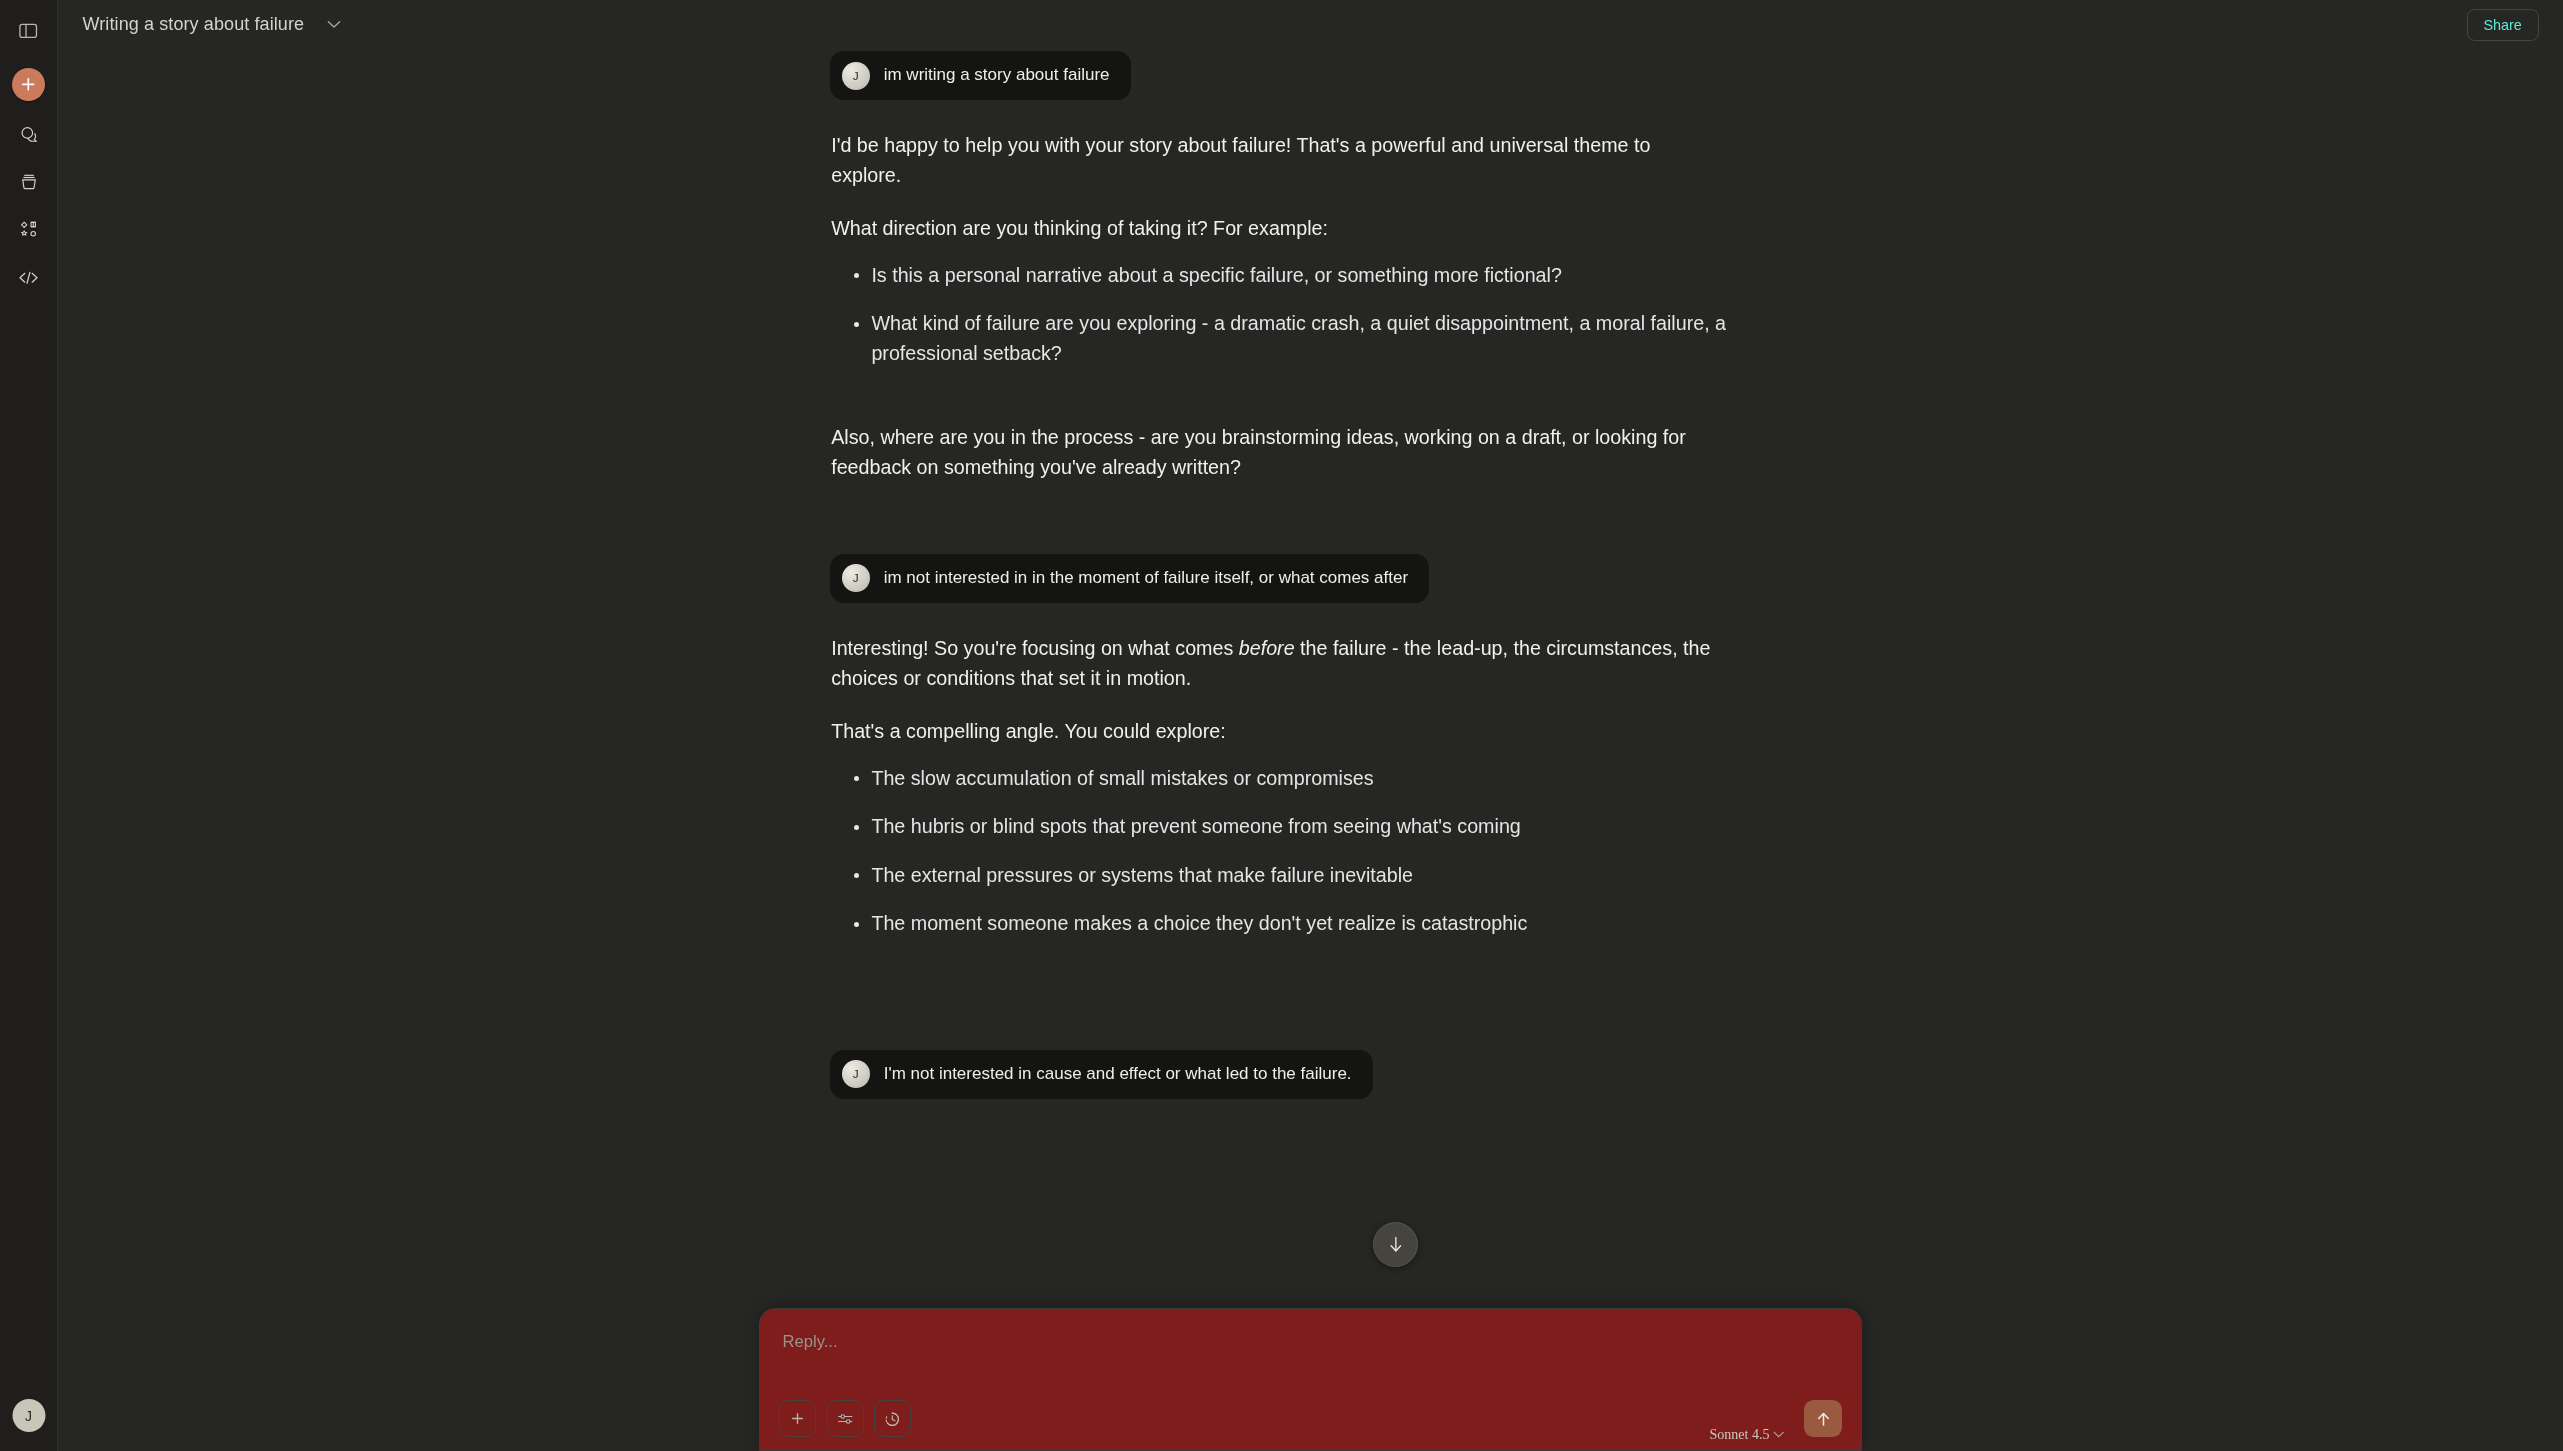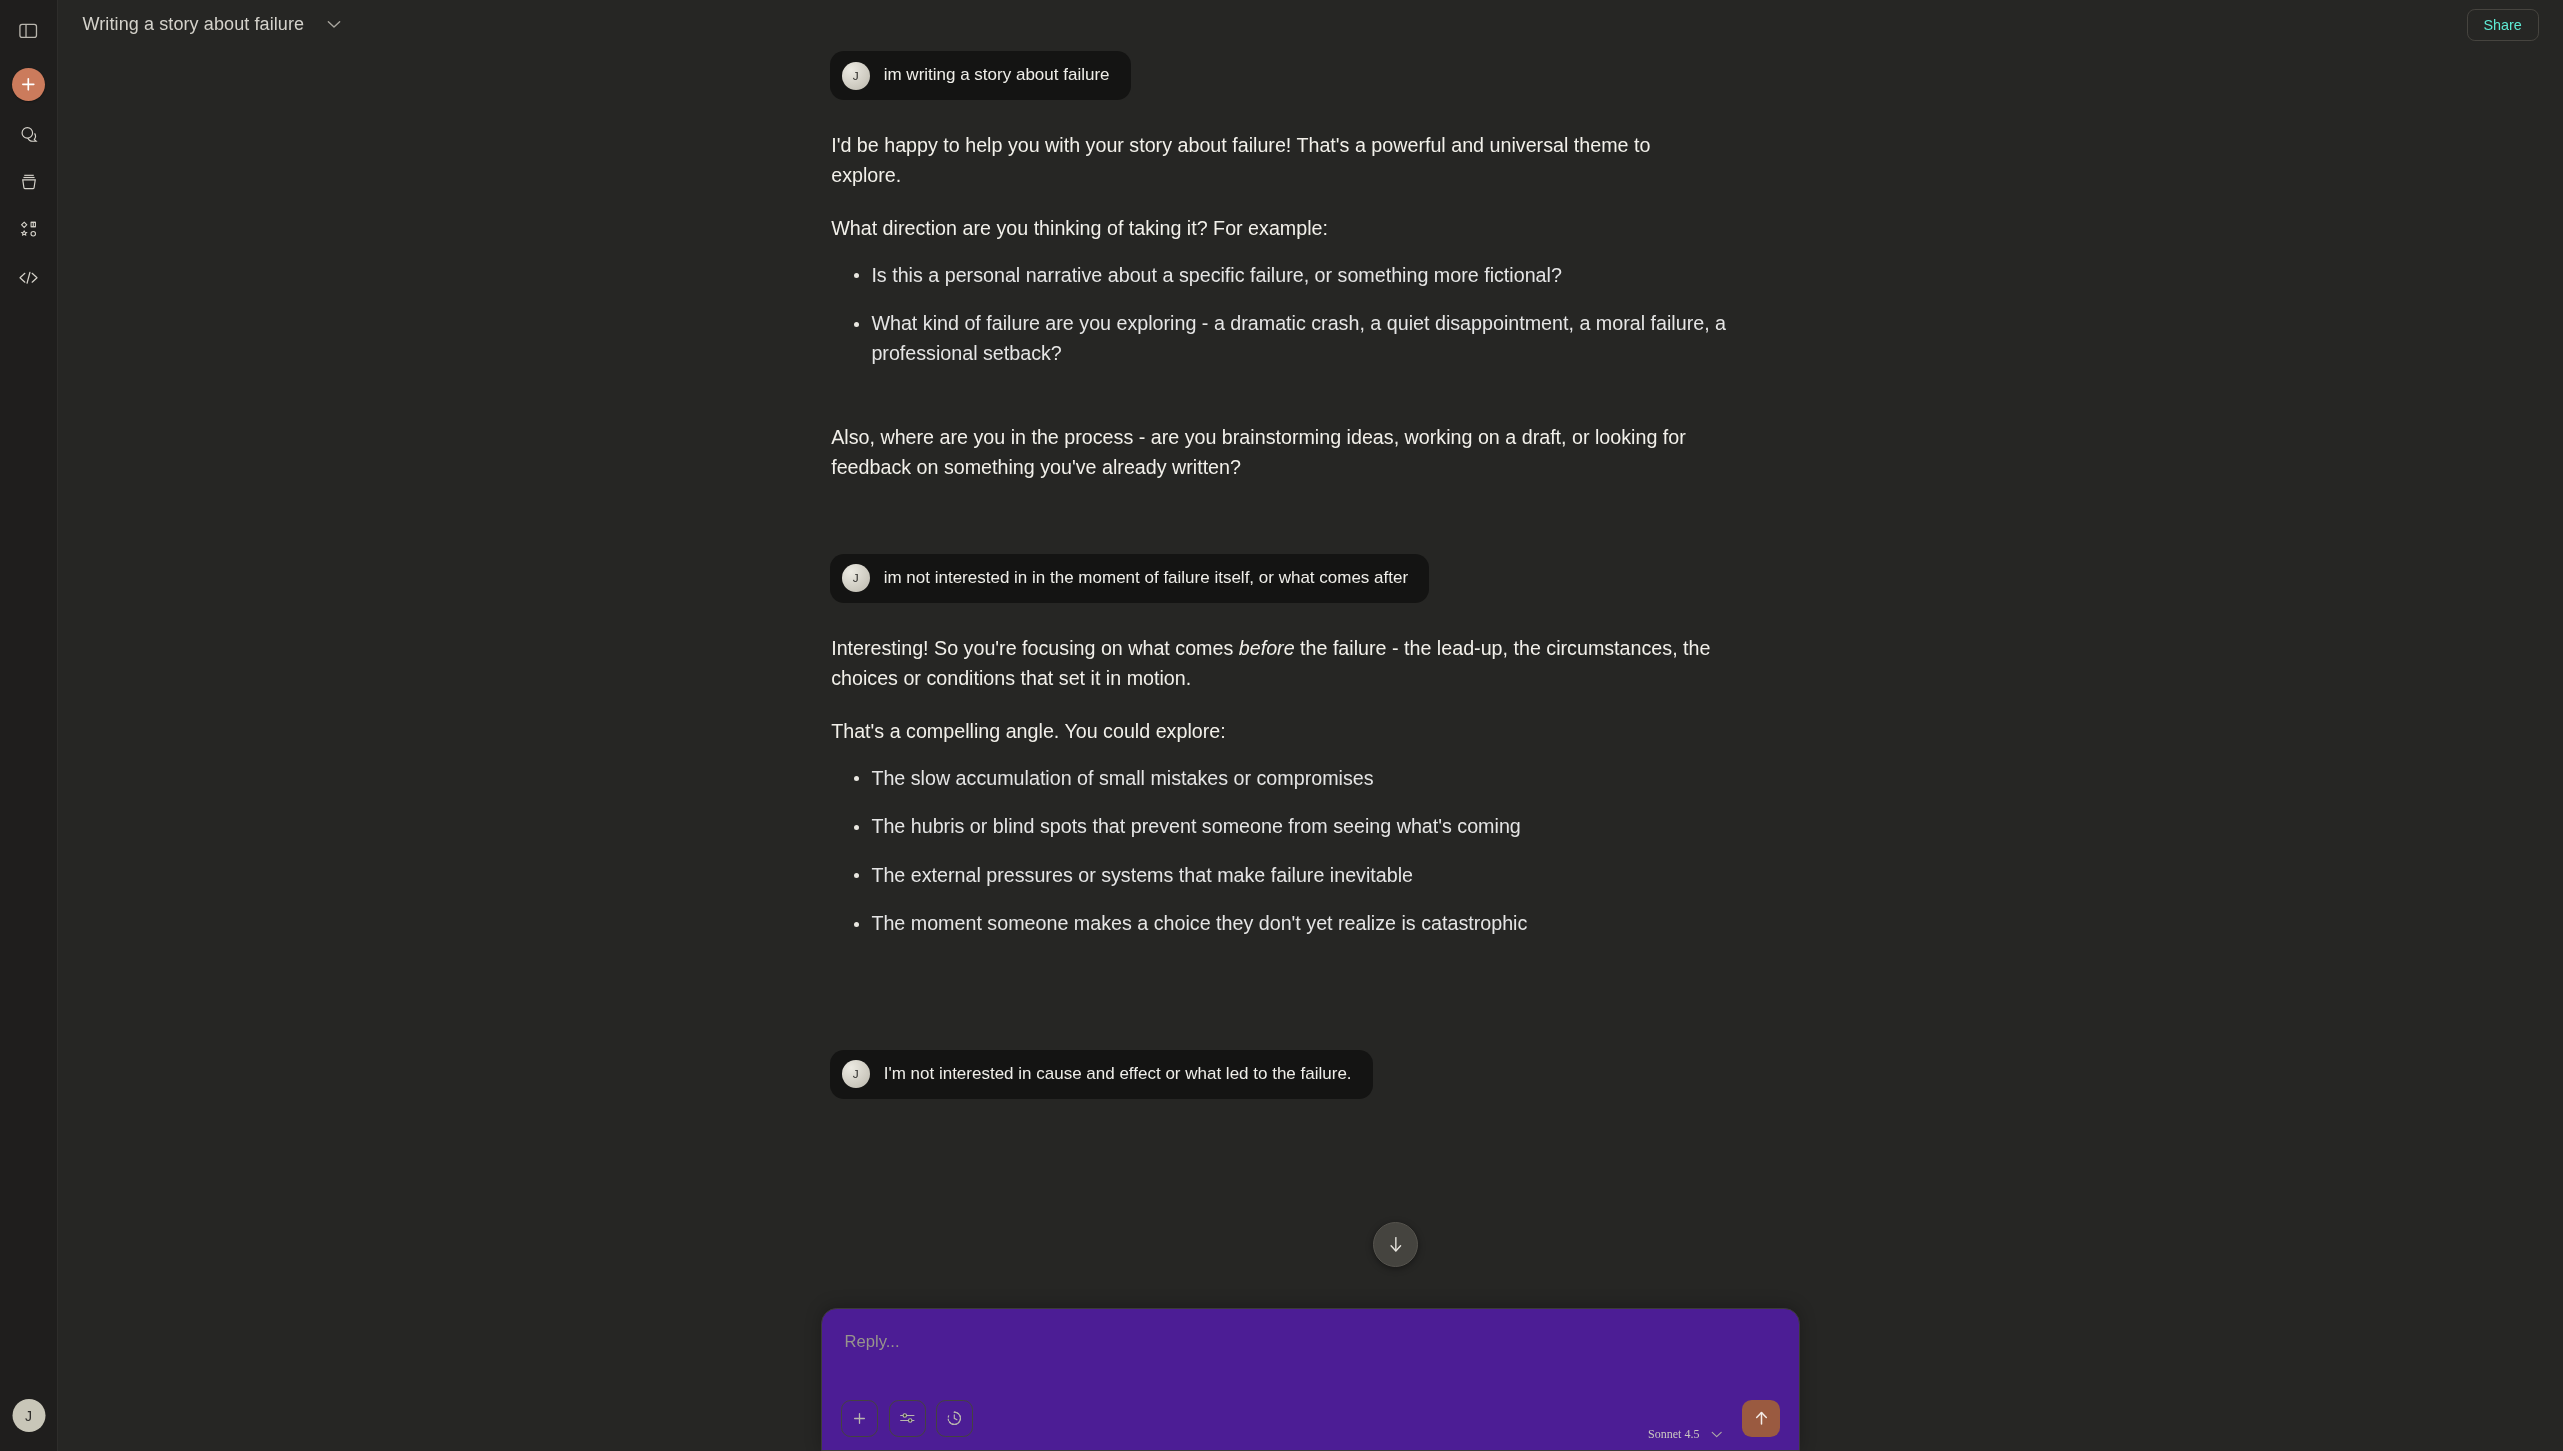--- a/index.html
+++ b/index.html
@@ -233,23 +233,23 @@
   .composer-wrap {
     position: absolute;
     left: 0; right: 0;
     bottom: 0;
     display: flex;
     justify-content: center;
     z-index: 50;
     pointer-events: none;
   }
   .composer {
-    width: 979px;
+    width: 1103px;
     margin-bottom: 0;
-    background: #4c1d95;
+    background: #7f1d1d;
     border: 0.9px solid #3c3b38;
     border-radius: 15.7px 15.7px 0 0;
     padding: 17.5px 19px 15.7px 19px;
     pointer-events: auto;
     box-shadow: 0 -1.7px 15.7px rgba(0,0,0,.25);
     height: 143px;
   }
   .composer-placeholder {
     font-size: 16.6px;
     color: #97948c;
@@ -266,22 +266,22 @@
     width: 37px; height: 37px;
     border: 0.9px solid #454340;
     border-radius: 9.6px;
     display: flex; align-items: center; justify-content: center;
     margin-right: 10.5px;
     cursor: pointer;
     background: transparent;
   }
   .composer-spacer { flex: 1 1 auto; }
   .model-sel {
-    display: flex; align-items: center; gap: 12px;
-    font-size: 12px;
+    display: flex; align-items: center; gap: 4px;
+    font-size: 14px;
     color: #cbc8c1;
     font-family: "Liberation Serif", serif;
     padding: 5.2px 8.7px;
     border-radius: 7px;
     cursor: pointer;
     margin-right: 10.5px;
     margin-top: 32px;
   }
   .send-btn {
     width: 38px; height: 37px;

